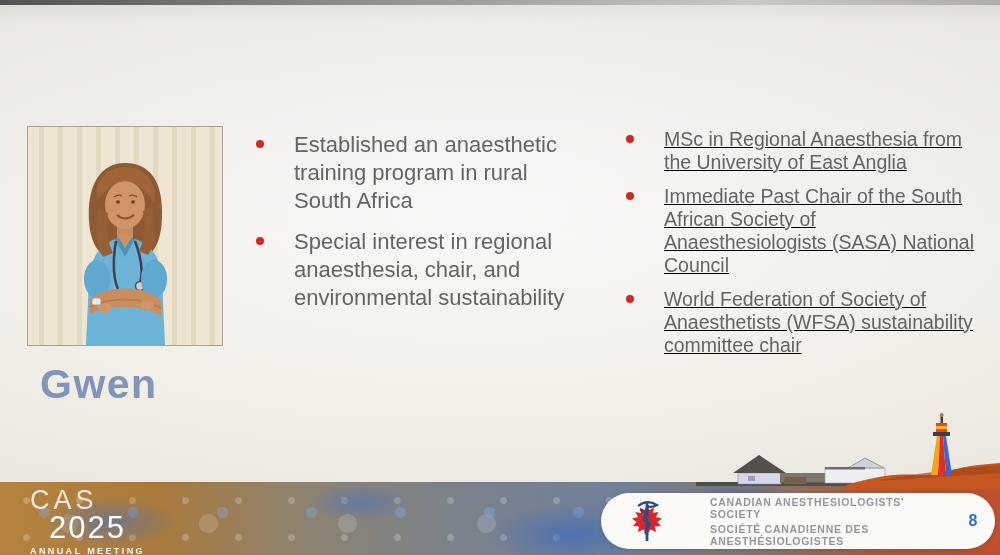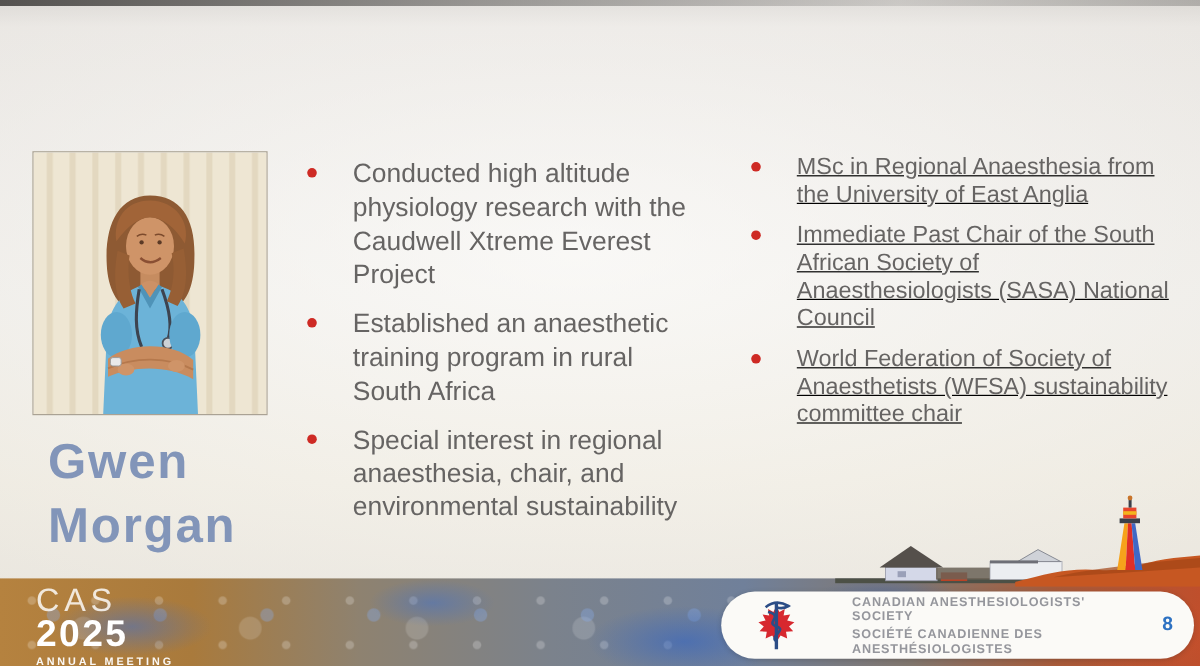--- a/index.html
+++ b/index.html
@@ -45,21 +45,21 @@
       radial-gradient(ellipse 105px 46px at 95% 62%, rgba(212,80,42,.55), transparent 70%),
       radial-gradient(circle, rgba(255,255,255,.22) 0 3px, transparent 4px),
       radial-gradient(circle, rgba(135,172,236,.35) 0 5px, transparent 6px),
       radial-gradient(circle, rgba(255,255,255,.15) 0 9px, transparent 10px),
       linear-gradient(90deg,#b5823f 0%,#a97a3c 16%,#8e8270 30%,#7b828c 46%,#70809a 62%,#82776e 76%,#a85b3a 88%,#bf4f2c 100%);
     background-size:auto,auto,auto,auto,auto,53px 37px,89px 61px,139px 83px,100% 100%;
     background-repeat:no-repeat,no-repeat,no-repeat,no-repeat,no-repeat,repeat,repeat,repeat,no-repeat;}
 
   .cas{position:absolute;left:30px;top:487px;z-index:4;color:#fff;line-height:1;}
   .cas-acronym{font-size:27px;font-weight:400;letter-spacing:4px;color:rgba(255,255,255,.82);}
-  .cas-year{font-size:31px;font-weight:700;letter-spacing:2px;margin-top:-2px;}
+  .cas-year{font-size:31px;font-weight:400;letter-spacing:2px;margin-top:-2px;text-align:center;}
   .cas-meeting{font-size:9px;font-weight:600;letter-spacing:2.4px;margin-top:4px;color:rgba(255,255,255,.95);}
 
   .badge{position:absolute;left:601px;top:493px;width:394px;height:56px;z-index:5;
     background:#fbfaf7;border-radius:28px;box-shadow:0 1px 4px rgba(40,40,40,.25);
     display:flex;align-items:center;padding:0;box-sizing:border-box;}
   .badge-logo{width:64px;display:flex;justify-content:center;align-items:center;margin-left:14px;}
   .badge-text{flex:1;display:flex;flex-direction:column;gap:3px;margin-left:31px;}
   .badge-line{font-size:10.5px;font-weight:600;letter-spacing:.7px;color:#95969c;}
   .page-num{width:44px;text-align:center;font-size:16px;font-weight:700;color:#2d71c2;}
 </style>
@@ -113,25 +113,23 @@
       <circle cx="90" cy="75" r="1.8" fill="#5b3a26"></circle>
       <circle cx="105" cy="75" r="1.8" fill="#5b3a26"></circle>
       <path d="M89,88 Q97,95 106,88" stroke="#8a4f33" stroke-width="2" fill="none"></path>
       <path d="M86,70 Q90,67 94,69" stroke="#7c4a2c" stroke-width="1.2" fill="none"></path>
       <path d="M101,69 Q105,67 109,70" stroke="#7c4a2c" stroke-width="1.2" fill="none"></path>
     </svg>
   </div>
 
   <div class="speaker-name">
     <div>Gwen</div>
-    <div>Morgan</div>
   </div>
 
   <ul class="col col-left">
-    <li><span class="dot"></span><span>Conducted high altitude physiology research with the Caudwell Xtreme Everest Project</span></li>
     <li><span class="dot"></span><span>Established an anaesthetic training program in rural South Africa</span></li>
     <li><span class="dot"></span><span>Special interest in regional anaesthesia, chair, and environmental sustainability</span></li>
   </ul>
 
   <ul class="col col-right">
     <li><span class="dot"></span><span>MSc in Regional Anaesthesia from the University of East Anglia</span></li>
     <li><span class="dot"></span><span>Immediate Past Chair of the South African Society of Anaesthesiologists (SASA) National Council</span></li>
     <li><span class="dot"></span><span>World Federation of Society of Anaesthetists (WFSA) sustainability committee chair</span></li>
   </ul>
 

